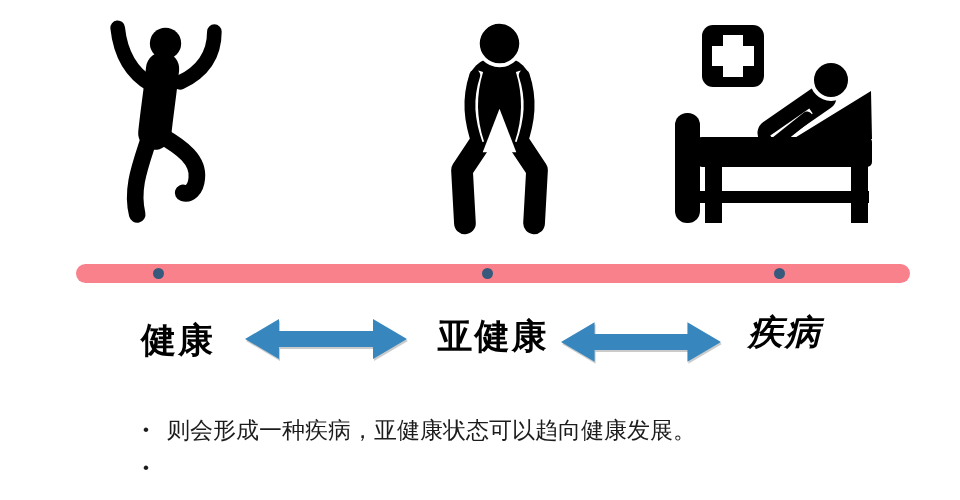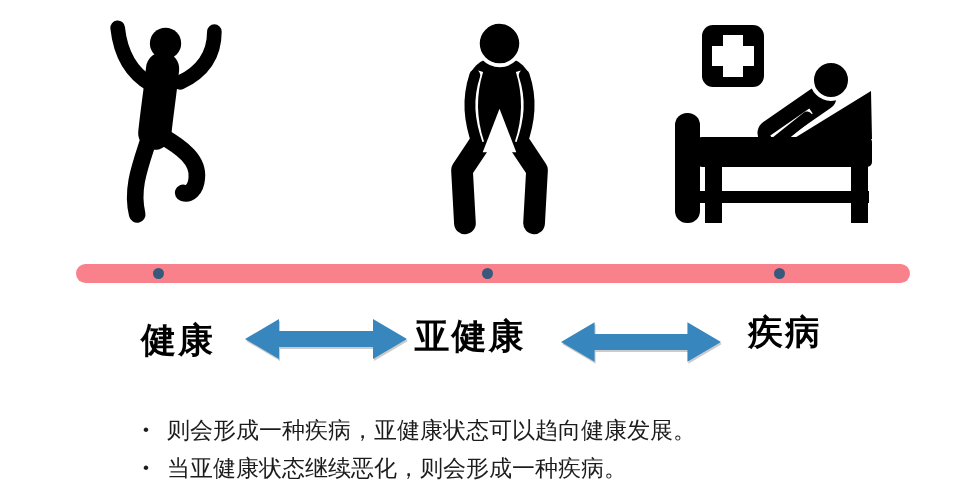--- a/index.html
+++ b/index.html
@@ -23,22 +23,22 @@
   }
   .dot-1{left:77px;}   
   .dot-2{left:406px;}  
   .dot-3{left:698px;}  
 
   .stage-label{
     position:absolute;transform:translateX(-50%);
     font-size:35px;font-weight:bold;color:#000;letter-spacing:2px;white-space:nowrap;
   }
   .label-1{left:178px;top:317px;text-align:right;}
-  .label-2{left:470px;top:313px;}
-  .label-3{left:785px;top:309px;}
+  .label-2{left:493px;top:313px;}
+  .label-3{left:785px;top:309px;font-style:italic;}
 
   .arrow{position:absolute;filter:drop-shadow(1px 2px 0 rgba(160,160,160,.55));}
   .arrow-1{left:245px;top:317px;width:162px;height:44px;}
   .arrow-2{left:561px;top:320px;width:160px;height:44px;}
   .arrow polygon{fill:var(--arrow,#3787BE);}
 
   .notes{
     position:absolute;left:143px;top:415px;
     display:flex;flex-direction:column;gap:8px;
     color:var(--text,#1C1C1C);font-size:23px;line-height:30px;
@@ -116,17 +116,16 @@
     <polygon points="0,22 34,2 34,14 128,14 128,2 162,22 128,42 128,30 34,30 34,42"></polygon>
   </svg>
 
   <div class="notes">
     <div class="note">
       <span class="bullet">•</span>
       <span class="note-text">则会形成一种疾病，亚健康状态可以趋向健康发展。</span>
     </div>
     <div class="note">
       <span class="bullet">•</span>
-      <span class="note-text">当亚健康状态继续恶化，则会形成一种疾病。</span>
     </div>
   </div>
 
 </div>
 
 </body></html>

